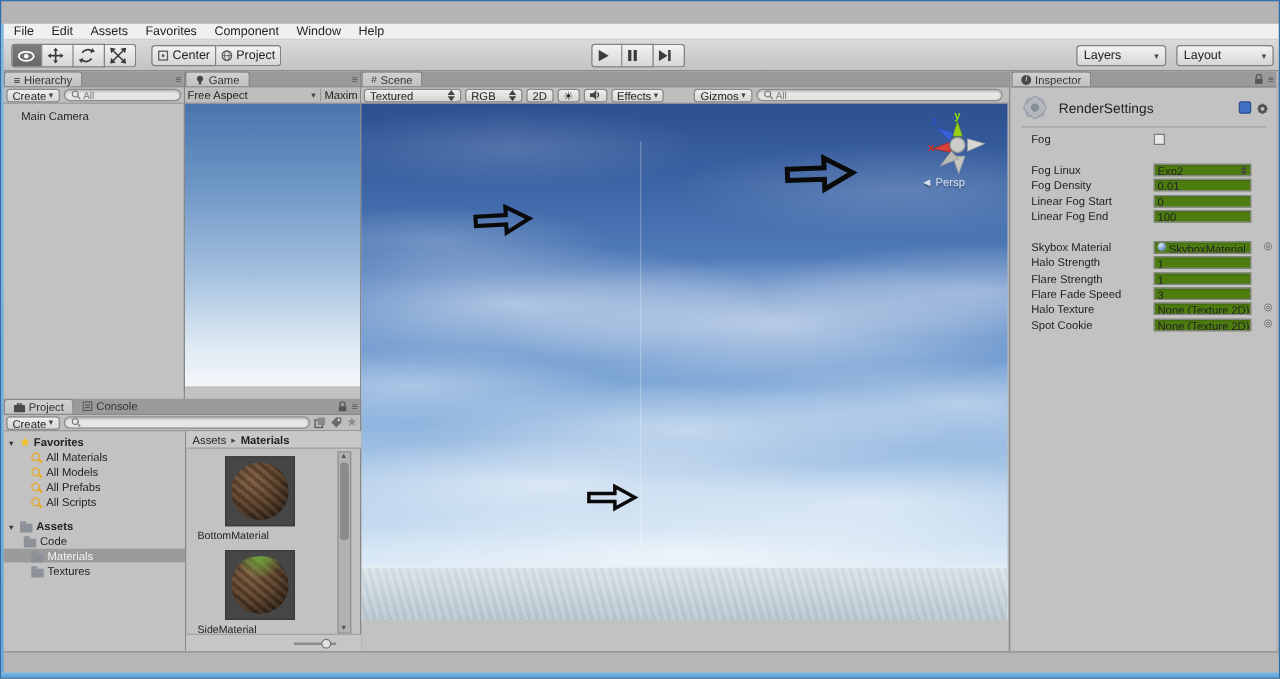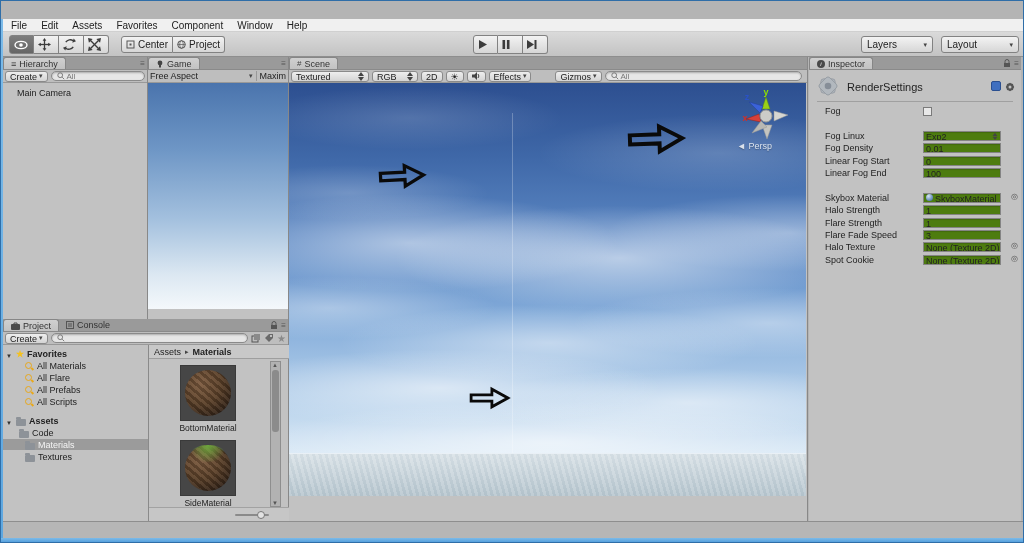--- a/index.html
+++ b/index.html
@@ -110,21 +110,21 @@
 
   
   .tile{position:absolute;width:56px;height:56px;background:#464646;border:1px solid #3a3a3a;
         display:flex;align-items:center;justify-content:center}
   .sphere{width:46px;height:46px;border-radius:50%;position:relative;
     background:
       repeating-linear-gradient(40deg,rgba(0,0,0,.18) 0 3px,rgba(255,255,255,.05) 3px 6px),
       radial-gradient(circle at 35% 30%,#7e5c40,#5c4129 45%,#38271a 75%,#20140c 100%)}
   .sphere.green:after{content:"";position:absolute;left:6px;top:0;width:34px;height:17px;border-radius:50% 50% 40% 40%;
       background:radial-gradient(ellipse at 50% 0%,rgba(110,175,62,.95),rgba(110,175,62,0) 75%)}
-  .matlabel{position:absolute;width:100px;text-align:center;font-size:8.5px;color:#222}
+  .matlabel{position:absolute;width:100px;text-align:left;font-size:8.5px;color:#222}
   .vscroll{position:absolute;width:11px;background:#b2b2b2;border:1px solid #8e8e8e}
   .vthumb{position:absolute;left:1px;width:7px;border-radius:3px;background:#8b8b8b}
   .sliderline{position:absolute;height:2px;background:#8a8a8a;border-radius:1px}
   .sliderknob{position:absolute;width:8px;height:8px;border-radius:50%;background:#e2e2e2;border:1px solid #777}
 
   .seplineV{position:absolute;width:1px;background:#8a8a8a}
   svg{display:block}
 </style>
 </head>
 <body>
@@ -511,21 +511,21 @@
       <span class="exp">▼</span>
       <span class="star">★</span>
       <span>Favorites</span>
     </div>
     <div class="treerow" style="top:41px;left:22px">
       <span class="mag"></span>
         <span>All Materials</span>
     </div>
     <div class="treerow" style="top:53px;left:22px">
       <span class="mag"></span>
-        <span>All Flare</span>
+        <span>All Models</span>
     </div>
     <div class="treerow" style="top:65px;left:22px">
       <span class="mag"></span>
         <span>All Prefabs</span>
     </div>
     <div class="treerow" style="top:77px;left:22px">
       <span class="mag"></span>
         <span>All Scripts</span>
     </div>
     <div class="treerow bold" style="top:96px;left:2px">

